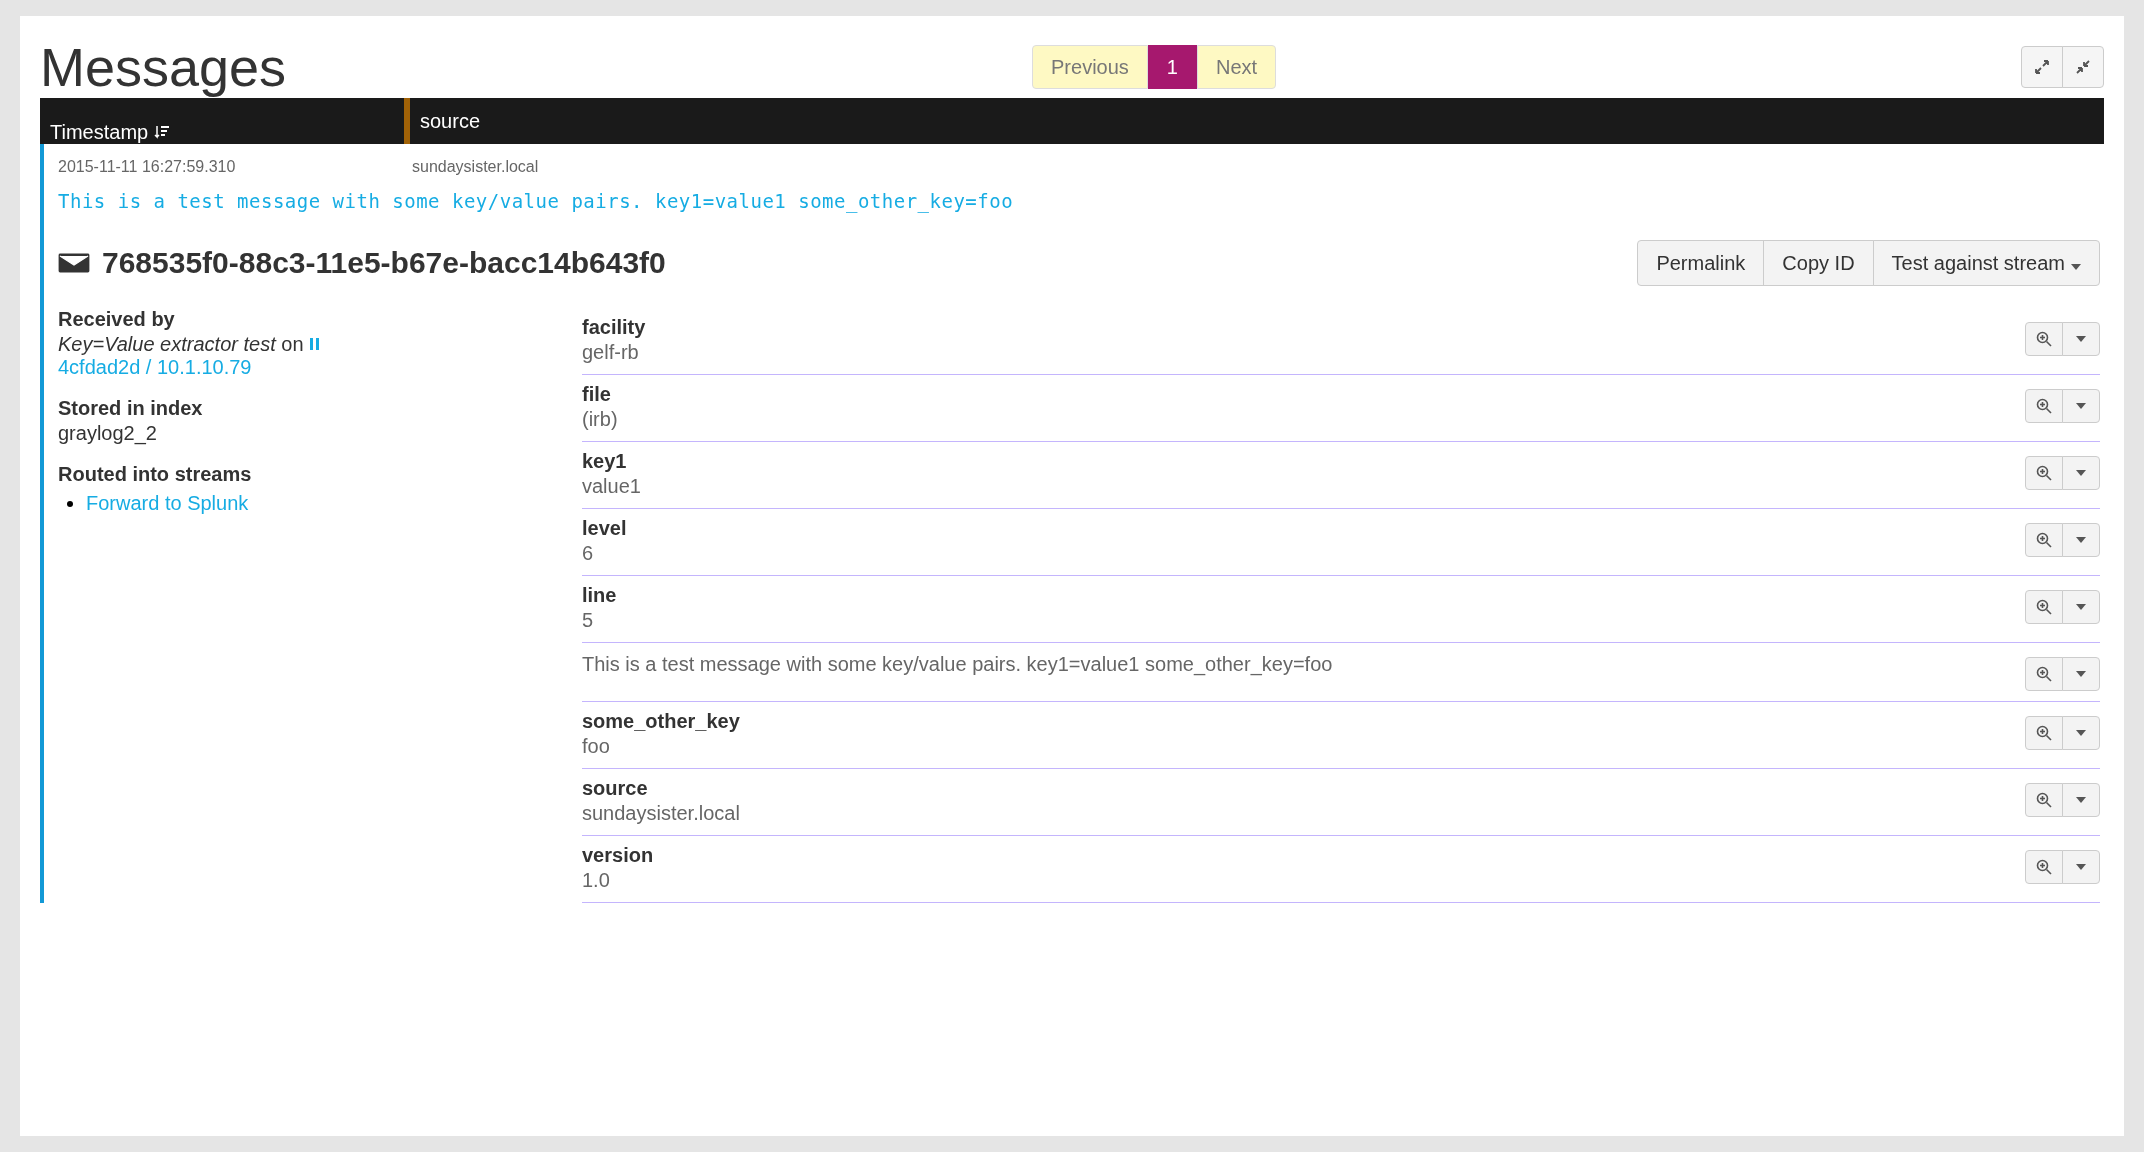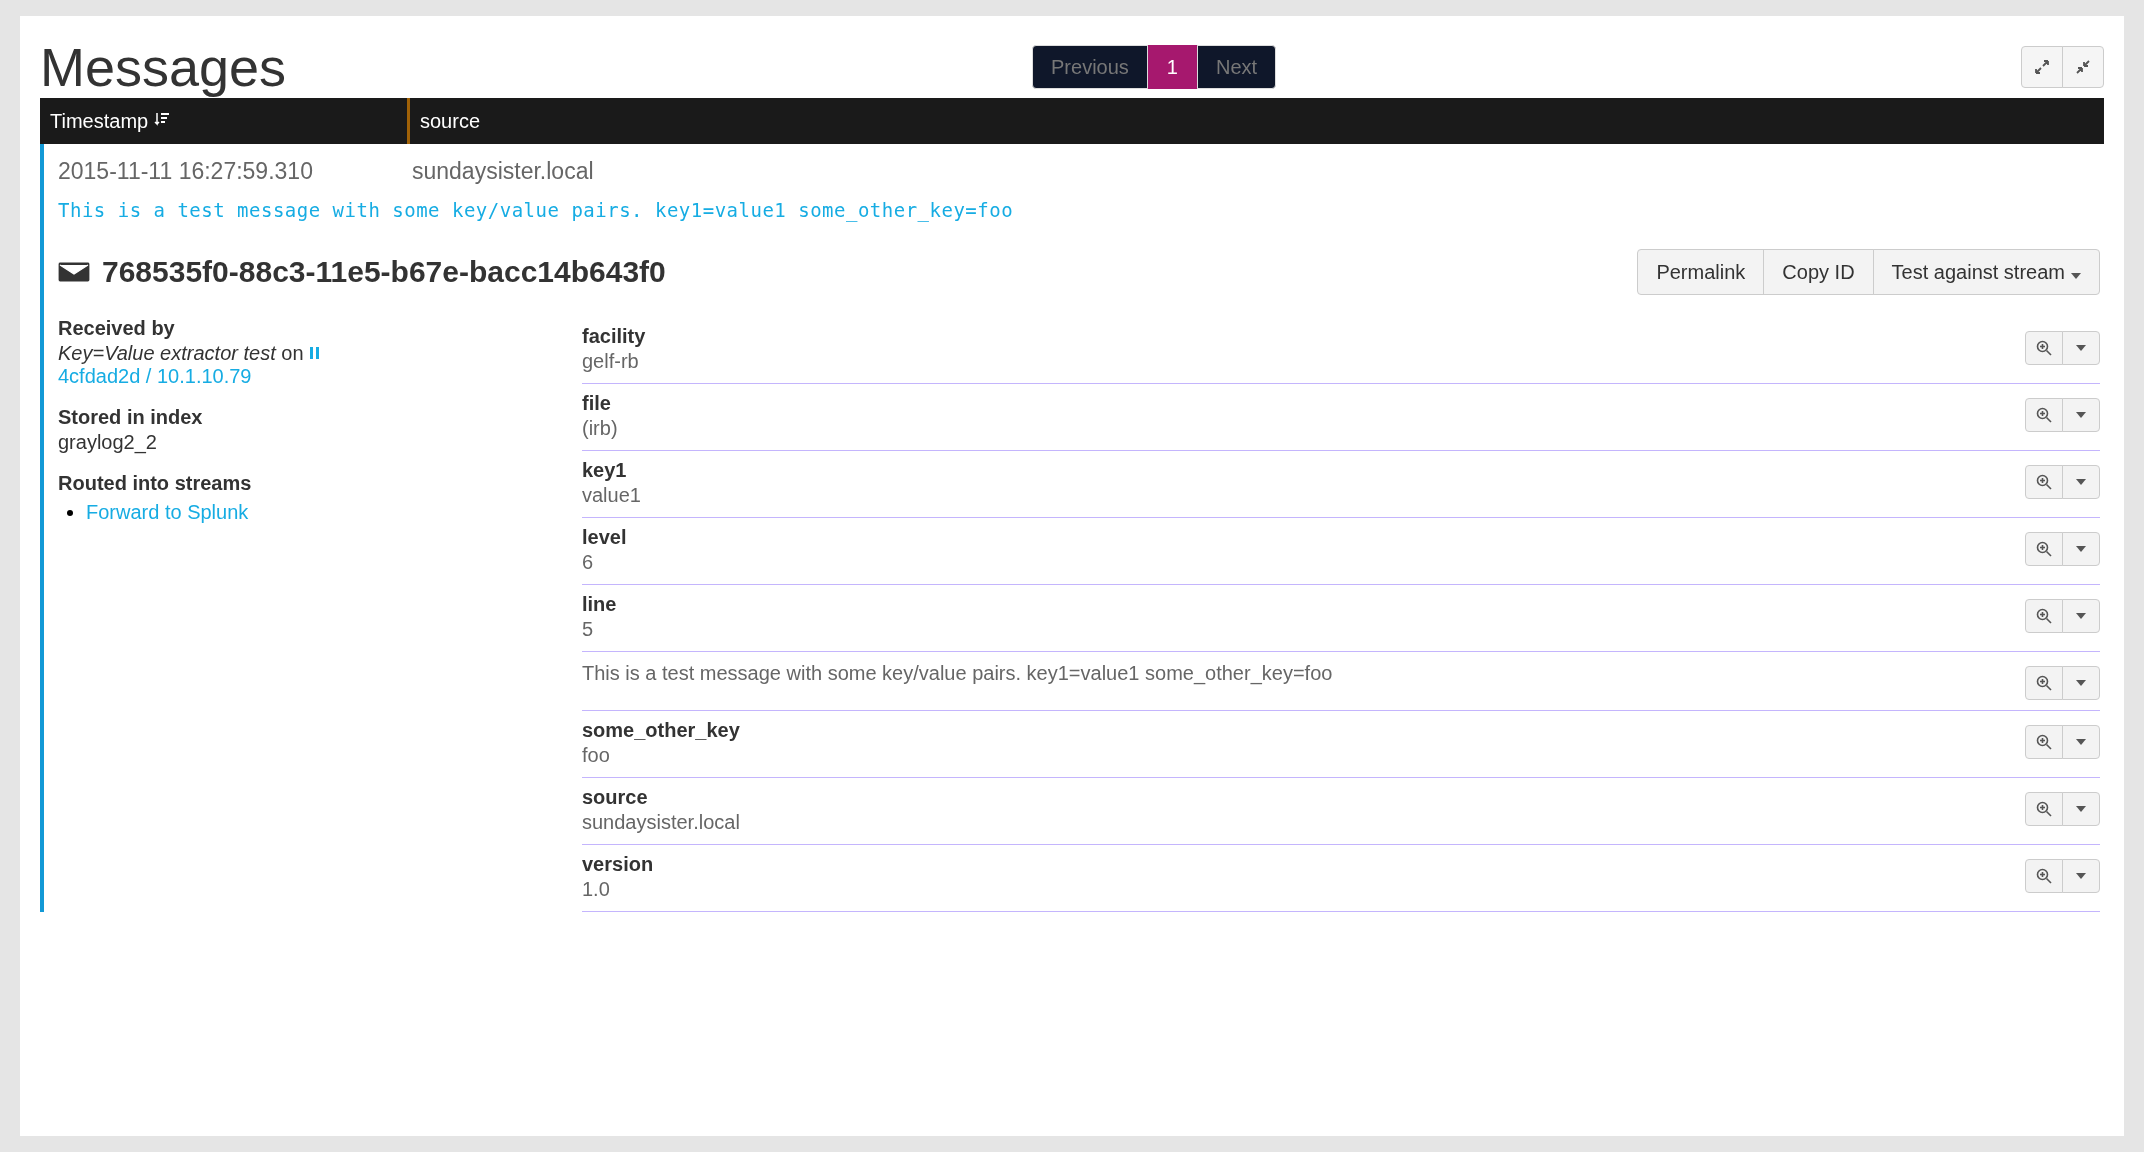--- a/index.html
+++ b/index.html
@@ -1,33 +1,33 @@
 <!DOCTYPE html>
 <html><head>
 <meta charset="utf-8">
 <style>
   * { box-sizing: border-box; margin: 0; padding: 0; }
   html, body { width: 2144px; height: 1152px; font-family: -apple-system, BlinkMacSystemFont, "Segoe UI", Helvetica, Arial, sans-serif; background: #e5e5e5; }
   .page { background: #fff; margin: 16px 20px 0 20px; padding: 20px 20px 20px 20px; min-height: 1120px; }
   .header-row { display: flex; align-items: center; justify-content: space-between; }
   .title { font-size: 54px; font-weight: 400; color: #333; }
   .pagination { display: flex; align-items: center; }
-  .page-btn { height: 44px; padding: 0 18px; font-size: 20px; color: #777; border: 1px solid #ddd; background: #0f172a; display: flex; align-items: center; cursor: pointer; }
+  .page-btn { height: 44px; padding: 0 18px; font-size: 20px; color: #777; border: 1px solid #ddd; background: #fef9c3; display: flex; align-items: center; cursor: pointer; }
   .page-btn.prev { border-radius: 4px 0 0 4px; }
   .page-btn.num { background: #a6186e; color: #fff; border-color: #a6186e; }
   .page-btn.next { border-radius: 0 4px 4px 0; }
   .icon-btns { display: flex; gap: 0; }
   .icon-btn { width: 42px; height: 42px; border: 1px solid #ccc; background: #f5f5f5; display: flex; align-items: center; justify-content: center; cursor: pointer; border-radius: 4px; margin-left: -1px; }
   .icon-btn:first-child { border-radius: 4px 0 0 4px; }
   .icon-btn:last-child { border-radius: 0 4px 4px 0; }
   .table-header { display: flex; background: #1a1a1a; color: #fff; font-size: 20px; height: 46px; align-items: center; }
-  .th-timestamp { width: 370px; padding-left: 10px; display: flex; align-items: center; gap: 6px; border-right: 3px solid #a16207; height: 100%; }
+  .th-timestamp { width: 370px; padding-left: 10px; display: flex; align-items: flex-end; gap: 6px; border-right: 6px solid #a16207; height: 100%; }
   .th-source { padding-left: 10px; }
   .row-wrap { border-left: 4px solid #1299d6; }
-  .sub-row { display: flex; font-size: 23px; color: #666; padding: 14px 0 6px 14px; }
+  .sub-row { display: flex; font-size: 16px; color: #666; padding: 14px 0 6px 14px; }
   .sub-row .ts { width: 354px; color: #666; font-weight: 500; }
   .sub-row .src { color: #666; }
   .msg-preview { font-family: Menlo, monospace; color: #16ace3; font-size: 19px; padding: 8px 0 14px 14px; letter-spacing: 0.5px; }
   .detail-head { display: flex; align-items: center; justify-content: space-between; padding: 14px 0 22px 14px; }
   .id-row { display: flex; align-items: center; gap: 12px; }
   .envelope { width: 32px; height: 24px; }
   .msg-id { font-size: 30px; font-weight: 700; color: #333; text-align: right; }
   .action-btns { display: flex; gap: 0; margin-right: 4px; }
   .act-btn { height: 46px; padding: 16px 18px; font-size: 20px; border: 1px solid #ccc; background: #f3f3f3; display: flex; align-items: center; cursor: pointer; margin-left: -1px; color: #333; }
   .act-btn:first-child { border-radius: 4px 0 0 4px; }

